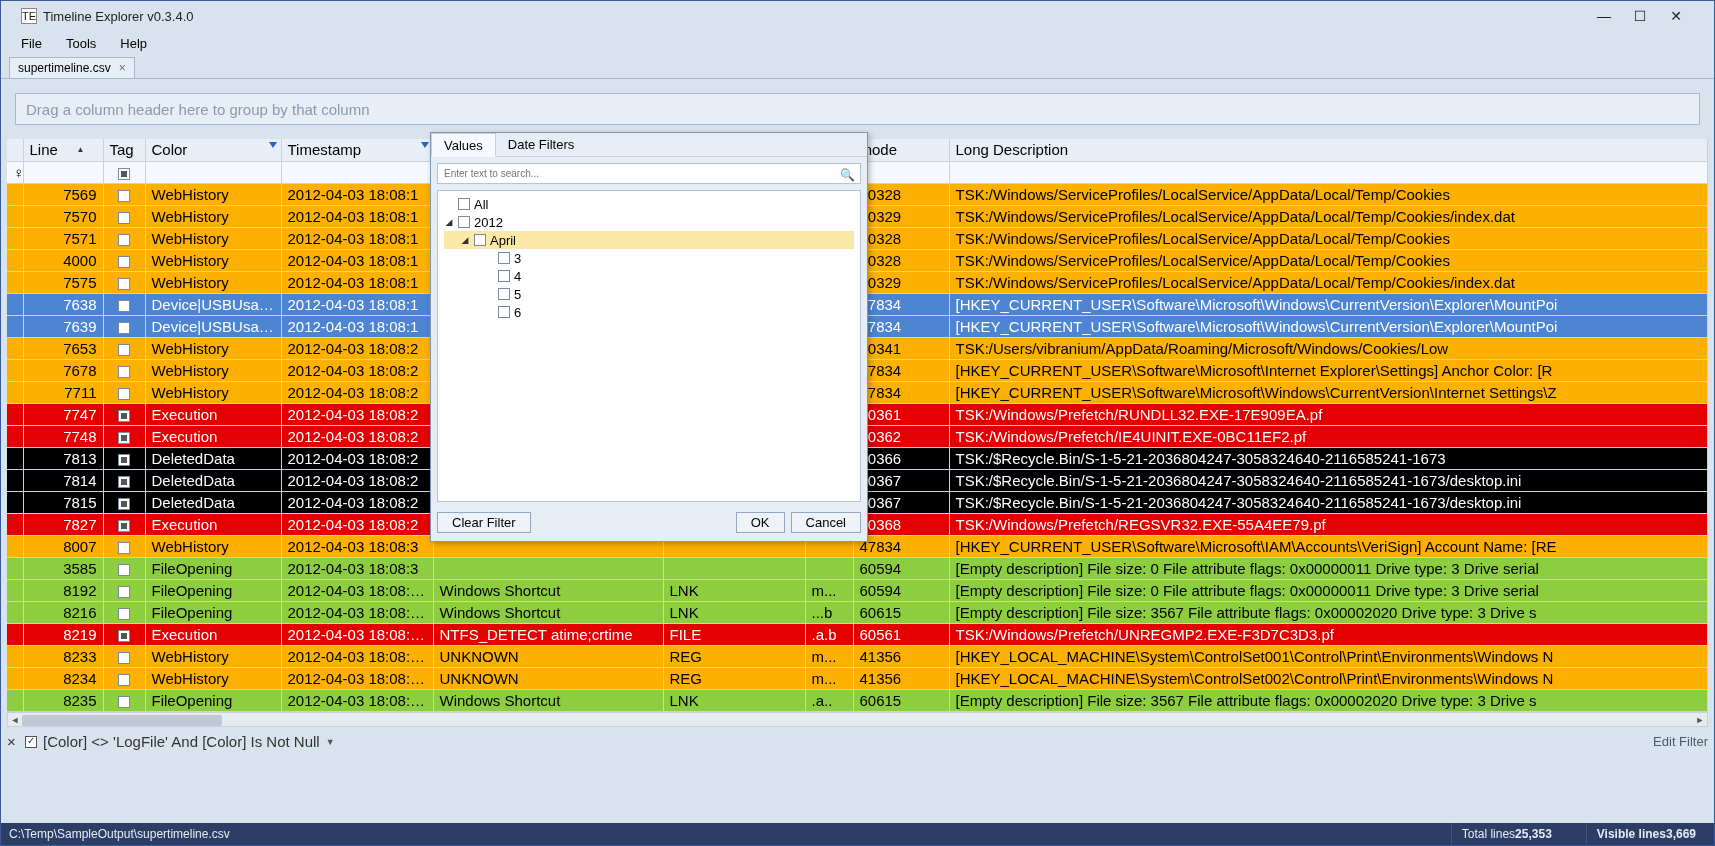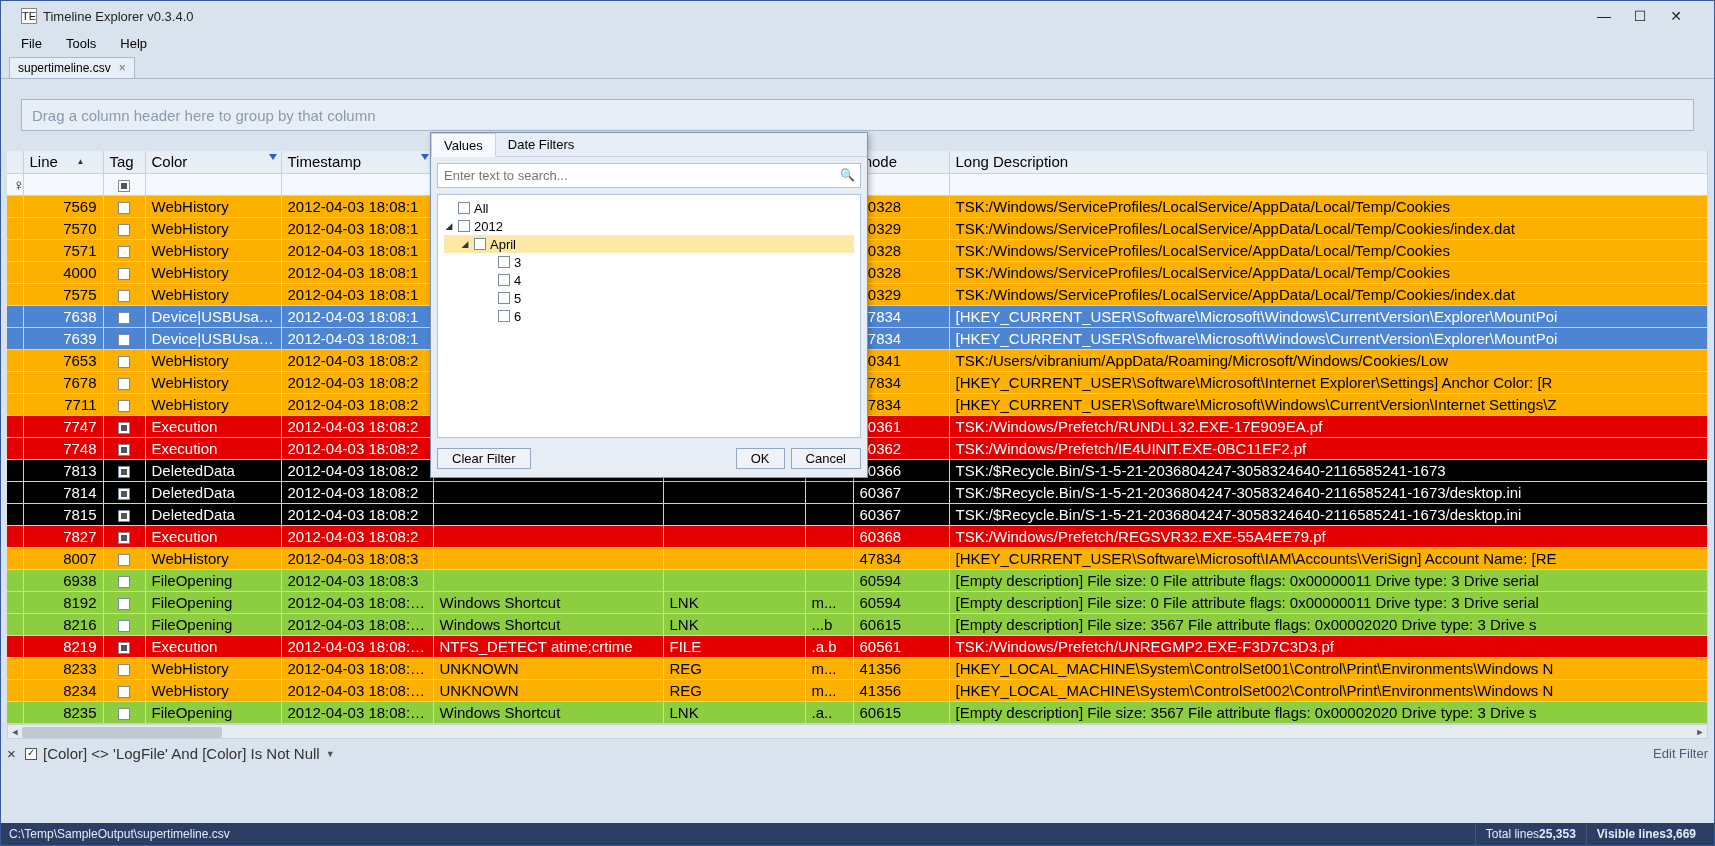--- a/index.html
+++ b/index.html
@@ -14,21 +14,21 @@
 
 .menubar { height:24px; display:flex; align-items:center; padding:0 10px; font-size:13px; gap:4px; }
 .menubar .menuitem { padding:2px 10px; cursor:pointer; }
 
 
 .tabs { height:24px; display:flex; align-items:end; padding:0 8px; border-bottom:1px solid #a9b8cc; }
 .tab { background:#e8eef6; border:1px solid #a9b8cc; border-bottom:none; padding:3px 8px; font-size:12px; display:flex; gap:8px; align-items:center; }
 .tab .tabclose { color:#6b7280; cursor:pointer; }
 
 
-.groupbox { height:32px; margin:20px; border:1px solid #a9b8cc; background:#e8eef6; display:flex; align-items:center; padding:0 10px; color:#8a99ae; font-size:15px; }
+.groupbox { height:32px; margin:14px; border:1px solid #a9b8cc; background:#e8eef6; display:flex; align-items:center; padding:0 10px; color:#8a99ae; font-size:15px; }
 
 
 .gridwrap { position:relative; margin:0 6px; }
 table { border-collapse:collapse; width:100%; table-layout:fixed; font-size:15px; }
 th,td { border-right:1px solid #c8d2df; border-bottom:1px solid #c8d2df; overflow:hidden; white-space:nowrap; text-overflow:ellipsis; padding:2px 6px; height:22px; }
 thead th { background:#e8eef6; text-align:left; font-weight:normal; position:relative; }
 thead th .filter-ind { position:absolute; right:4px; top:3px; width:0;height:0; border-left:4px solid transparent; border-right:4px solid transparent; border-top:6px solid #2a5fd0; }
 thead th .sort-ind { position:absolute; right:18px; top:6px; font-size:8px; color:#333; }
 .filterrow td { background:#f5f8fc; }
 .filterrow input { width:100%; border:none; background:transparent; outline:none; font-size:14px; }
@@ -58,34 +58,34 @@
 
 .filterbar { height:26px; margin:2px 6px 0 6px; display:flex; align-items:center; gap:6px; font-size:15px; color:#333; }
 .filterbar .xbtn { width:12px; cursor:pointer; }
 .filterbar .expr-chk { width:12px; height:12px; border:1px solid #555; display:inline-block; background:#fff; position:relative; }
 .filterbar .expr-chk::after{ content:"✓"; font-size:10px; position:absolute; top:-2px; left:1px;}
 .filterbar .dd { font-size:9px; color:#555;}
 .filterbar .spacer{flex:1}
 .filterbar .edit{ font-size:13px; color:#4a5a72; cursor:pointer;}
 
 
-.statusbar { position:absolute; bottom:0; left:0; right:0; height:22px; background:#2c3e64; color:#e3ecfb; display:flex; align-items:center; font-size:12px; padding:0 8px; }
+.statusbar { position:absolute; bottom:0; left:0; right:0; height:22px; background:#2c3e64; color:#e3ecfb; display:flex; align-items:center; font-size:12px; padding:0 8px;gap:24px; }
 .statusbar .spacer{flex:1}
 .statusbar .chunk{ padding:0 10px; border-left:1px solid #45567c; height:100%; display:flex; align-items:center;}
 .statusbar b { font-weight:bold; }
 
 
 .popup { position:absolute; left:429px; top:131px; width:438px; background:#e7edf4; border:1px solid #7e95b3; box-shadow:2px 2px 6px rgba(0,0,0,.25); font-size:13px; }
 .popup .ptabs { height:24px; display:flex; border-bottom:1px solid #c5d0e0; }
 .popup .ptab { padding:4px 12px; cursor:pointer; }
 .popup .ptab.active { background:#f6f9fd; border:1px solid #c5d0e0; border-bottom:1px solid #f6f9fd; margin-bottom:-1px;}
 .popup .search { margin:6px; position:relative; }
-.popup .search input { width:100%; padding:4px 22px 4px 6px; border:1px solid #b6c3d6; font-size:13px; color:#888; }
+.popup .search input { width:100%; padding:4px 22px 4px 6px; border:1px solid #b6c3d6; font-size:10px; color:#888; }
 .popup .search .sicon { position:absolute; right:6px; top:5px; font-size:12px; color:#777; }
-.popup .tree { background:#fff; border:1px solid #b6c3d6; margin:0 6px 6px 6px; height:244px; padding:4px 6px; overflow:auto; }
+.popup .tree { background:#fff; border:1px solid #b6c3d6; margin:0 6px 6px 6px; height:312px; padding:4px 6px; overflow:auto; }
 .popup .node { display:flex; align-items:center; gap:4px; height:18px; font-size:13px; }
 .popup .node .tw { width:10px; text-align:center; font-size:9px; color:#333; cursor:pointer;}
 .popup .node.sel { background:#fde9a7; }
 .popup .btns { display:flex; padding:4px 6px 8px 6px; gap:6px; }
 .popup .btns .spacer{flex:1}
 .popup button { padding:2px 14px; font-size:13px; border:1px solid #96a7c0; background:#eff3f9; cursor:pointer; }
 
 col.c-line{width:80px} col.c-tag{width:42px} col.c-color{width:136px}
 col.c-ts{width:152px} col.c-sd{width:230px} col.c-sn{width:142px}
 col.c-mb{width:48px} col.c-inode{width:96px} col.c-ld{width:auto}
@@ -360,21 +360,21 @@
           <td>WebHistory</td>
           <td>2012-04-03 18:08:3</td>
           <td></td>
           <td></td>
           <td></td>
           <td>47834</td>
           <td>[HKEY_CURRENT_USER\Software\Microsoft\IAM\Accounts\VeriSign] Account Name: [RE</td>
         </tr>
         <tr class="row green">
           <td></td>
-          <td class="line">6938</td>
+          <td class="line">3585</td>
           <td class="tag"><span class="chk"></span></td>
           <td>FileOpening</td>
           <td>2012-04-03 18:08:3</td>
           <td></td>
           <td></td>
           <td></td>
           <td>60594</td>
           <td>[Empty description] File size: 0 File attribute flags: 0x00000011 Drive type: 3 Drive serial</td>
         </tr>
         <tr class="row green">

